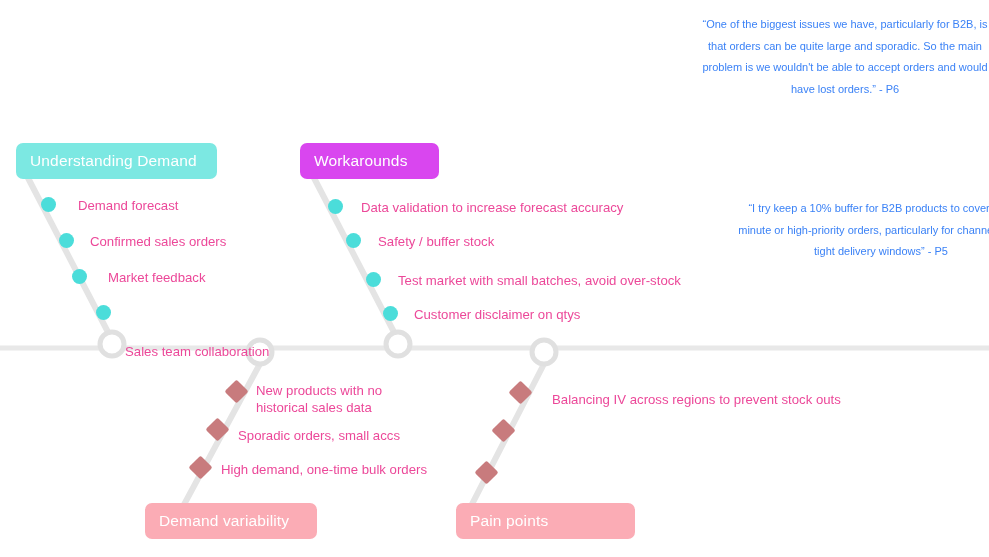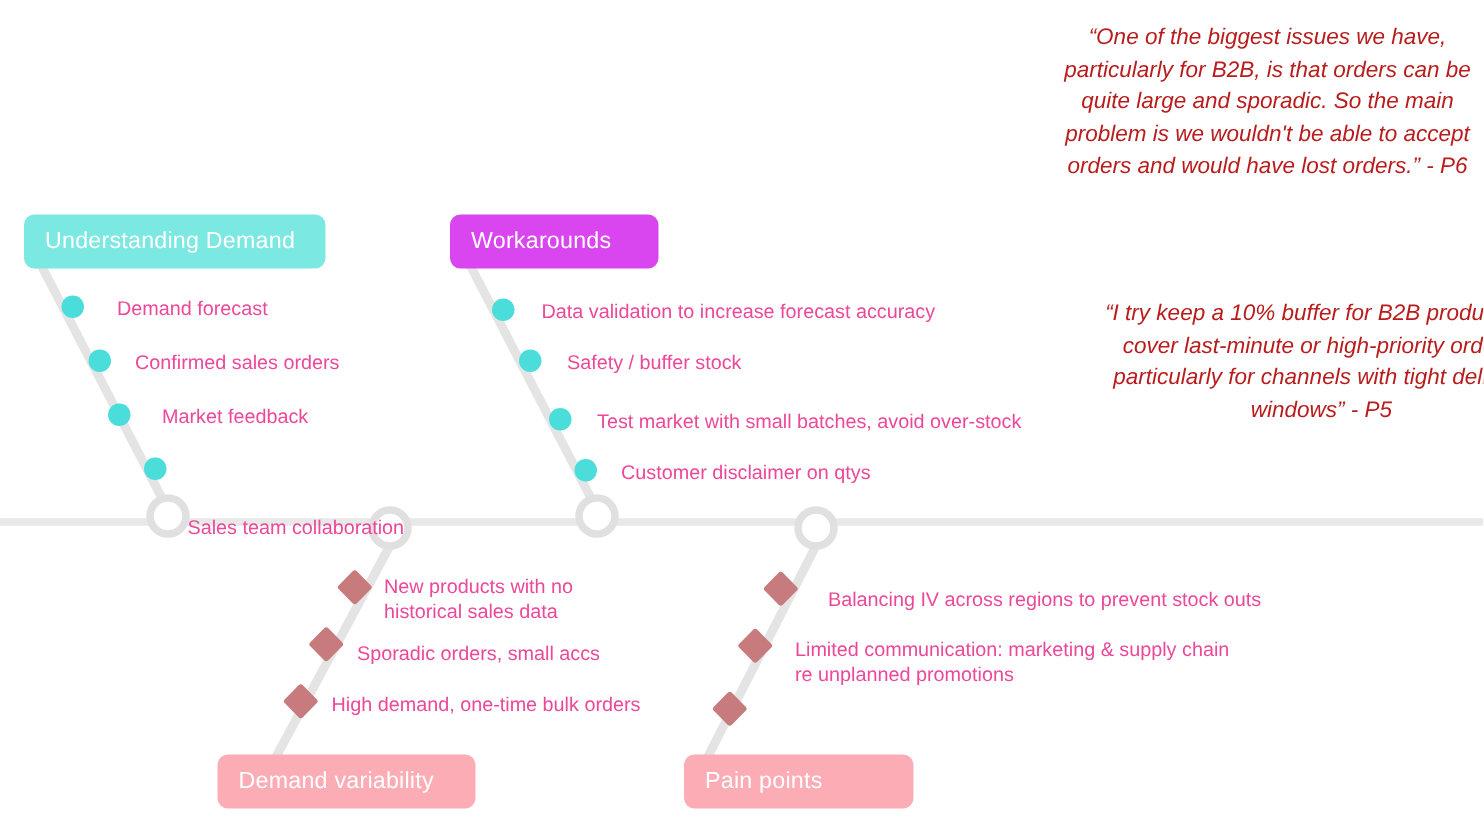--- a/index.html
+++ b/index.html
@@ -47,21 +47,21 @@
   }
   .pill-workarounds {
     left: 300px; top: 143px; width: 139px;
     background: #d946ef;
   }
   .pill-demand-variability {
     left: 145px; top: 503px; width: 172px;
     background: #FBACB5;
   }
   .pill-pain-points {
-    left: 456px; top: 503px; width: 153px;
+    left: 456px; top: 503px; width: 179px;
     background: #FBACB5;
   }
 
   
   .dot {
     position: absolute;
     width: 15px; height: 15px;
     border-radius: 50%;
     background: #4BDDDA;
     z-index: 3;
@@ -81,23 +81,22 @@
     font-size: 13.2px;
     color: #ec4899;
     line-height: 17px;
     white-space: pre-line;
     z-index: 3;
   }
 
   
   .quote {
     position: absolute;
-    color: #b91c1c;
-    font-style: italic;
-    font-size: 15px;
+    color: #3b82f6;
+    font-size: 11px;
     line-height: 21.5px;
     text-align: center;
     z-index: 3;
   }
   .quote-top { left: 700px; top: 14px; width: 290px; }
   .quote-bottom { left: 700px; top: 198px; width: 290px; margin-left: 36px; }
 </style>
 </head>
 <body>
 
@@ -157,22 +156,20 @@
 
   <div class="diamond" style="left:192px;top:459px;"></div>
   <div class="item-label" style="left:221px;top:461px;">High demand, one-time bulk orders</div>
 
   <div class="pill pill-pain-points">Pain points</div>
 
   <div class="diamond" style="left:512px;top:384px;"></div>
   <div class="item-label" style="left:552px;top:391px;">Balancing IV across regions to prevent stock outs</div>
 
   <div class="diamond" style="left:495px;top:422px;"></div>
-  <div class="item-label" style="left:530px;top:424px;">Limited communication: marketing &amp; supply chain
-re unplanned promotions</div>
 
   <div class="diamond" style="left:478px;top:464px;"></div>
 
   <div class="quote quote-top">“One of the biggest issues we have, particularly for B2B, is that orders can be quite large and sporadic. So the main problem is we wouldn't be able to accept orders and would have lost orders.” - P6</div>
 
   <div class="quote quote-bottom">“I try keep a 10% buffer for B2B products to cover last-minute or high-priority orders, particularly for channels with tight delivery windows” - P5</div>
 
 </div>
 
 </body></html>

